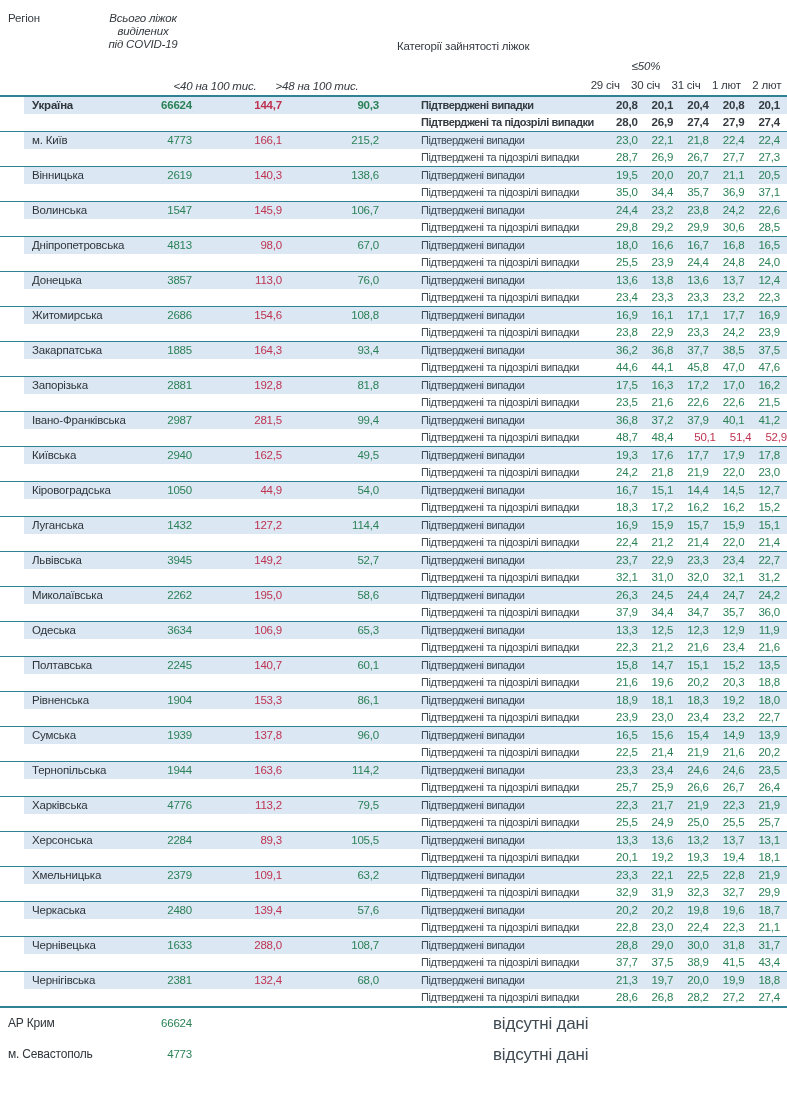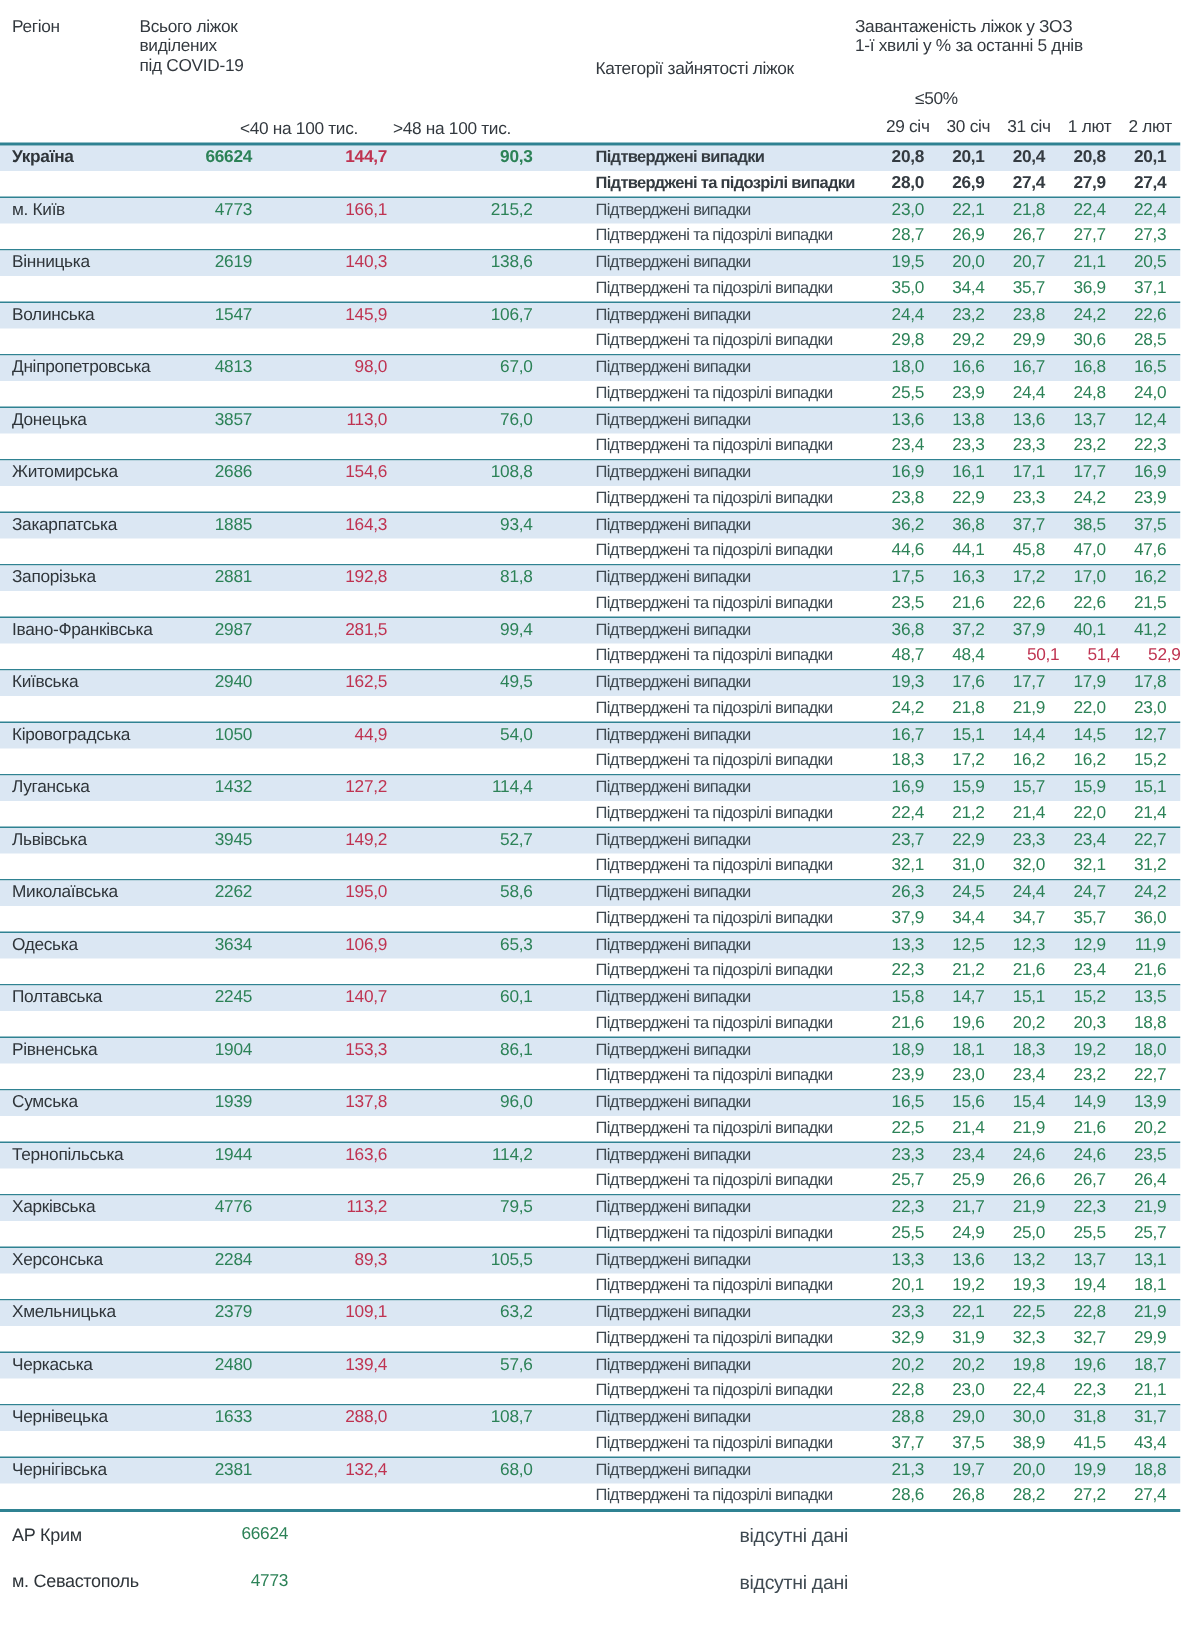--- a/index.html
+++ b/index.html
@@ -16,36 +16,36 @@
   body{background:#fff;font-family:"Liberation Sans", sans-serif;color:var(--dark);}
   #page{width:787px;height:1097px;background:#fff;position:relative;overflow:hidden;letter-spacing:-0.2px;}
 
   
   #title{height:55px;text-align:center;padding-top:7px;}
   #title .t{font-weight:bold;font-size:15px;line-height:20px;color:#1d2126;}
 
   
   #thead{position:relative;height:97px;border-bottom:2px solid var(--line);font-size:11.5px;color:#33393f;}
   .h{position:absolute;white-space:pre-line;line-height:13px;}
-  .h.center{}
+  .h.center{text-align:center;font-style:italic;}
   #h-region{left:8px;top:12px;}
   #h-beds{left:93px;top:12px;width:100px;}
   #h-incidence{left:183px;top:12px;width:114px;}
   #h-testing{left:283px;top:12px;width:114px;}
   #h-category{left:397px;top:40px;}
   #h-load{left:570px;top:12px;width:212px;}
   #h-inc-sub{left:160px;top:80px;width:110px;}
   #h-test-sub{left:262px;top:80px;width:110px;}
   #h-threshold{left:610px;top:60px;width:72px;}
   #h-dates{position:absolute;left:585px;top:79px;width:202px;display:grid;grid-template-columns:repeat(5,1fr);}
   #h-dates .d{text-align:center;font-size:11.5px;}
 
   
   #tbody{width:787px;}
-  .block{border-top:1px solid var(--line);}
+  .block{border-top:1px solid var(--line);padding-left:24px;}
   #tbody .block:first-child{border-top:none;}
   .row{display:grid;grid-template-columns:var(--cols);height:17px;line-height:17px;font-size:11px;}
   .row.r1{background:var(--rowblue);}
   .c{overflow:hidden;white-space:nowrap;}
   .c.name{padding-left:8px;font-size:11.5px;color:var(--dark);}
   .c.num{text-align:right;padding-right:2px;font-size:11.5px;}
   .c.num.beds{color:var(--green);}
   .c.num.incidence{color:var(--red);}
   .c.num.testing{color:var(--green);}
   .c.cat{padding-left:40px;color:var(--label);letter-spacing:-0.45px;}
@@ -53,36 +53,34 @@
   .c.val.over{color:var(--red);text-align:right;}
   .block.bold .c.name{font-weight:bold;}
   .block.bold .c.num{font-weight:bold;}
   .block.bold .c.cat{font-weight:bold;color:#343b41;}
   .block.bold .c.val{font-weight:bold;color:#343b41;}
 
   
   #tfoot{border-top:2px solid var(--line);}
   .brow{display:grid;grid-template-columns:var(--cols);height:31px;line-height:31px;font-size:11.5px;gap:24px;}
   .brow .c.name{font-size:12px;}
-  .brow .c.note{padding-left:40px;color:var(--label);font-size:13px;}
+  .brow .c.note{padding-left:40px;color:var(--label);font-size:17px;}
 </style>
 </head>
 <body>
 
 <div id="page">
 
 
   <div id="thead">
     <div class="h" id="h-region">Регіон</div>
     <div class="h center" id="h-beds">Всього ліжок
 виділених
 під COVID-19</div>
     <div class="h" id="h-category">Категорії зайнятості ліжок</div>
-    <div class="h center" id="h-load">Завантаженість ліжок у ЗОЗ
-1-ї хвилі у % за останні 5 днів</div>
     <div class="h center" id="h-inc-sub">&lt;40 на 100 тис.</div>
     <div class="h center" id="h-test-sub">&gt;48 на 100 тис.</div>
     <div class="h center" id="h-threshold">≤50%</div>
     <div id="h-dates">
         <div class="d">29 січ</div>
         <div class="d">30 січ</div>
         <div class="d">31 січ</div>
         <div class="d">1 лют</div>
         <div class="d">2 лют</div>
       </div>

